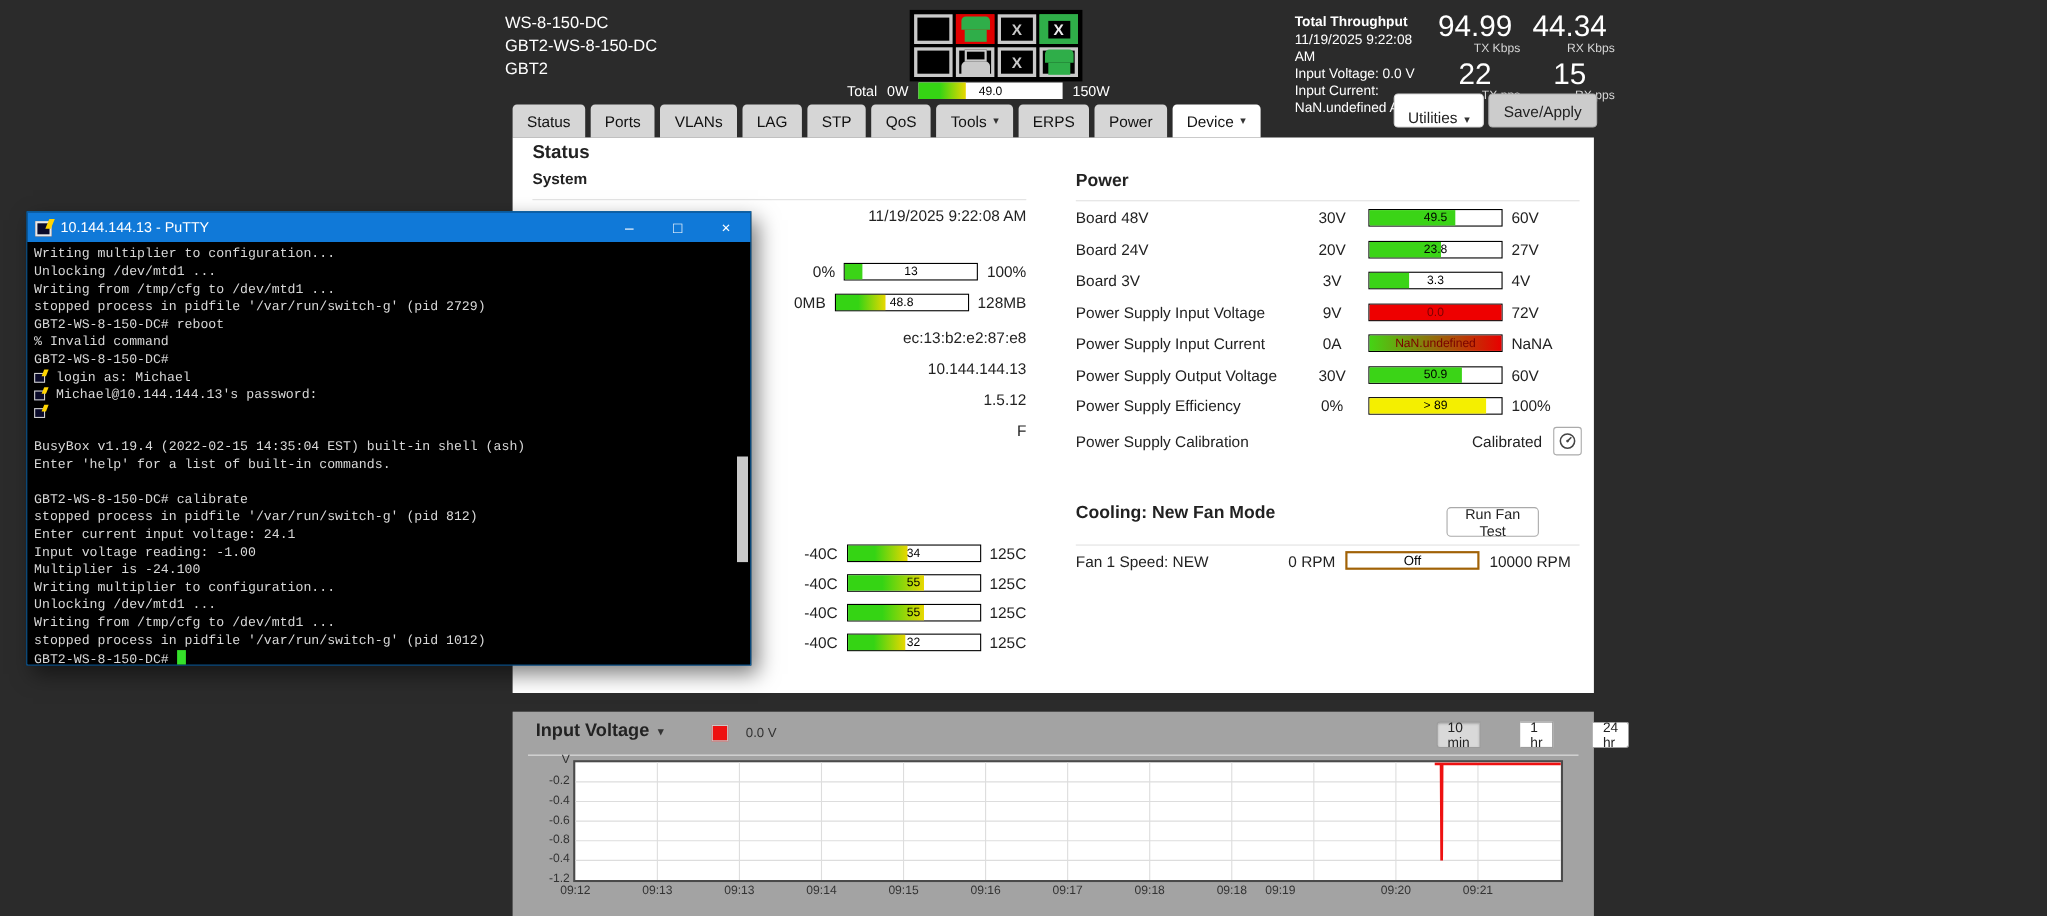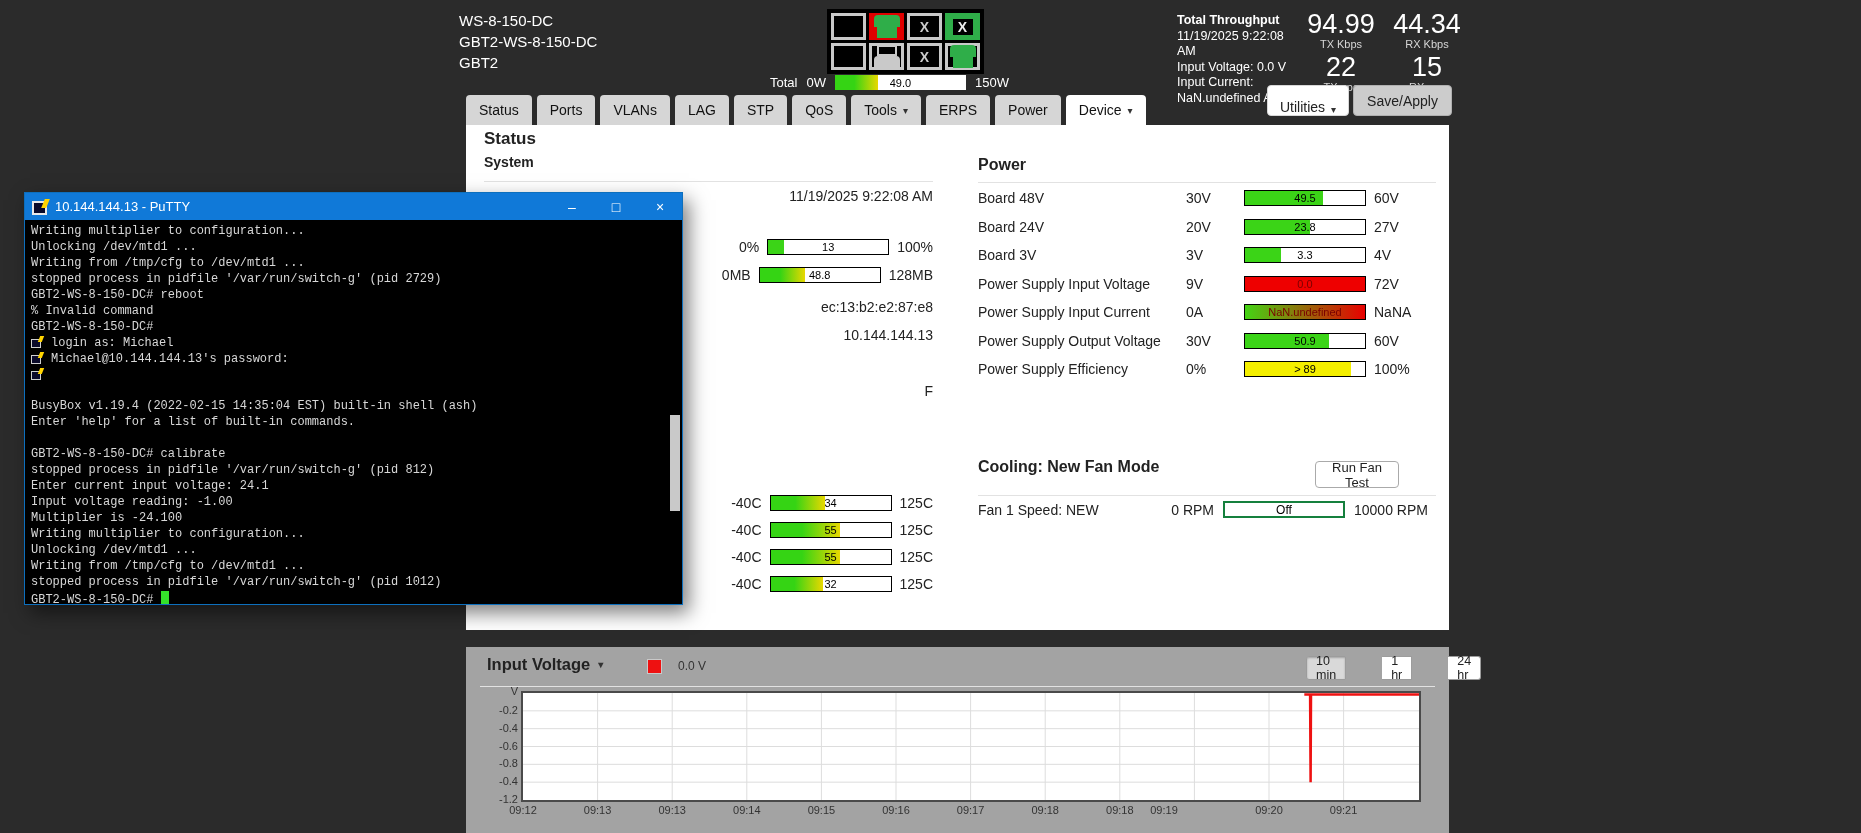--- a/index.html
+++ b/index.html
@@ -26,21 +26,21 @@
   .total-bar{position:relative;width:131px;height:15px;background:#fff;}
   .total-bar .gfill{position:absolute;left:0;top:0;bottom:0;}
   .total-bar .gval{position:absolute;left:0;right:0;top:0;bottom:0;display:flex;align-items:center;
                    justify-content:center;color:#000;font-size:11px;}
 
   .tp-block{left:1177px;top:13px;color:#fff;font-size:12.5px;line-height:15.5px;width:125px;}
   .tp-title{font-weight:bold;}
   .stats{left:1300px;top:10px;display:grid;grid-template-columns:82px 82px;column-gap:4px;row-gap:3px;}
   .stat{text-align:center;color:#fff;}
   .stat .v{font-size:27px;line-height:28px;}
-  .stat .l{font-size:11px;color:#d6d6d6;line-height:12px;}
+  .stat .l{font-size:11px;color:#d6d6d6;line-height:12px;text-align:right;}
 
   .btn{box-sizing:border-box;display:flex;align-items:center;justify-content:center;gap:6px;
        border-radius:4px;font-size:14px;color:#222;cursor:default;}
   #utilities-btn{left:1267px;top:85px;width:82px;height:31px;background:#fff;border:1px solid #d8d8d8;align-items:flex-end;}
   #save-btn{left:1353px;top:85px;width:99px;height:31px;background:#ccc;border:1px solid #b0b0b0;}
   .caret{font-size:10px;color:#333;}
 
   
   .tab-bar{left:466px;top:95px;display:flex;gap:5px;align-items:flex-end;height:30px;}
   .tab{box-sizing:border-box;height:30px;padding:6px 13px;background:#d6d6d6;border-radius:4px 4px 0 0;
@@ -63,35 +63,35 @@
         justify-content:center;font-size:11px;color:#000;}
   .f-green{background:#3bd417;}
   .f-green-yellow{background:linear-gradient(90deg,#35d414 45%,#e8d800);}
   .f-red{background:#ee0000;}
   .f-yellow{background:#f4ef00;}
   .f-nan{background:linear-gradient(90deg,#44d414,#e80000);}
 
   .prow{position:absolute;left:512px;width:460px;height:20px;display:grid;
         grid-template-columns:1fr 50px 122px 64px;column-gap:8px;align-items:center;
         font-size:14px;color:#222;}
-  .prow .pmin{text-align:left;}
+  .prow .pmin{text-align:center;}
   .prow .pmax{text-align:left;}
 
   .calib-row{position:absolute;left:512px;width:460px;display:flex;justify-content:space-between;
              align-items:center;font-size:14px;color:#222;}
   .calib-right{display:flex;align-items:center;gap:10px;}
   .icon-btn{width:26px;height:26px;box-sizing:border-box;border:1px solid #ababab;border-radius:3px;
             display:flex;align-items:center;justify-content:center;background:#fff;}
 
   #run-fan-btn{left:849px;top:336px;width:84px;height:27px;position:absolute;background:#fff;
                border:1px solid #aaa;border-radius:4px;font-size:13px;}
   .fan-row{position:absolute;left:512px;top:376px;width:460px;display:grid;
            grid-template-columns:1fr 58px 122px 84px;column-gap:9px;align-items:center;
            font-size:14px;color:#222;}
-  .fan-bar{position:relative;width:122px;height:17px;box-sizing:border-box;border:2px solid #15803d;background:#fff;}
+  .fan-bar{position:relative;width:122px;height:17px;box-sizing:border-box;border:2px solid #a16207;background:#fff;}
 
   
   .iv-head{position:absolute;left:21px;top:8px;font-size:16.5px;font-weight:bold;color:#222;
            display:flex;align-items:center;gap:8px;}
   .legend-swatch{position:absolute;left:181px;top:12px;width:13px;height:13px;border:1px solid #c9c9c9;}
   .legend-label{position:absolute;left:212px;top:12px;font-size:12px;color:#333;}
   .range-group{position:absolute;left:840px;top:9px;display:flex;gap:36px;}
   .range-btn{box-sizing:border-box;height:24px;padding:0 9px;font-size:12.5px;color:#222;background:#fff;
              border:1px solid #9c9c9c;border-left-width:0;display:flex;align-items:center;}
   .range-btn:first-child{border-left-width:1px;border-radius:3px 0 0 3px;}
@@ -271,20 +271,21 @@
       <span>0MB</span>
       <span class="gbar">
         <span class="gfill f-green-yellow" id="mem-fill" style="width: 38%;"></span>
         <span class="gval">48.8</span>
       </span>
       <span>128MB</span>
     </div>
 
     <div class="srow" style="top:174px;">ec:13:b2:e2:87:e8</div>
     <div class="srow" style="top:202px;">10.144.144.13</div>
+    <div class="srow" style="top:230px;">1.5.12</div>
     <div class="srow" style="top:258px;">F</div>
 
     <div id="temp-rows">
         <div class="grow" style="left: 18px; width: 449px; top: 370px;">
           <span>-40C</span>
           <span class="gbar">
             <span class="gfill f-green-yellow" style="width: 45%;"></span>
             <span class="gval">34</span>
           </span>
           <span>125C</span>
@@ -376,20 +377,33 @@
           <span class="plabel">Power Supply Efficiency</span>
           <span class="pmin">0%</span>
           <span class="gbar">
             <span class="gfill f-yellow" style="width: 88%;"></span>
             <span class="gval">&gt; 89</span>
           </span>
           <span class="pmax">100%</span>
         </div>
       </div>
 
+    <div class="calib-row" style="top:263px;">
+      <span>Power Supply Calibration</span>
+      <span class="calib-right">
+        <span>Calibrated</span>
+        <span class="icon-btn">
+          <svg width="16" height="16" viewBox="0 0 16 16">
+            <circle cx="8" cy="8" r="6.5" fill="none" stroke="#444" stroke-width="1.4"></circle>
+            <line x1="8" y1="8" x2="11.5" y2="4.5" stroke="#444" stroke-width="1.4"></line>
+            <circle cx="8" cy="8" r="1.2" fill="#444"></circle>
+          </svg>
+        </span>
+      </span>
+    </div>
 
     <div class="h2" style="left:512px;top:333px;font-size:16px;">Cooling: New Fan Mode</div>
     <button id="run-fan-btn" class="btn">Run Fan Test</button>
     <div class="hrule" style="left:512px;top:370px;width:458px;"></div>
 
     <div class="fan-row">
       <span>Fan 1 Speed: NEW</span>
       <span style="text-align:right;">0 RPM</span>
       <span class="fan-bar">
         <span class="gfill" id="fan-fill" style="width: 0%;"></span>

